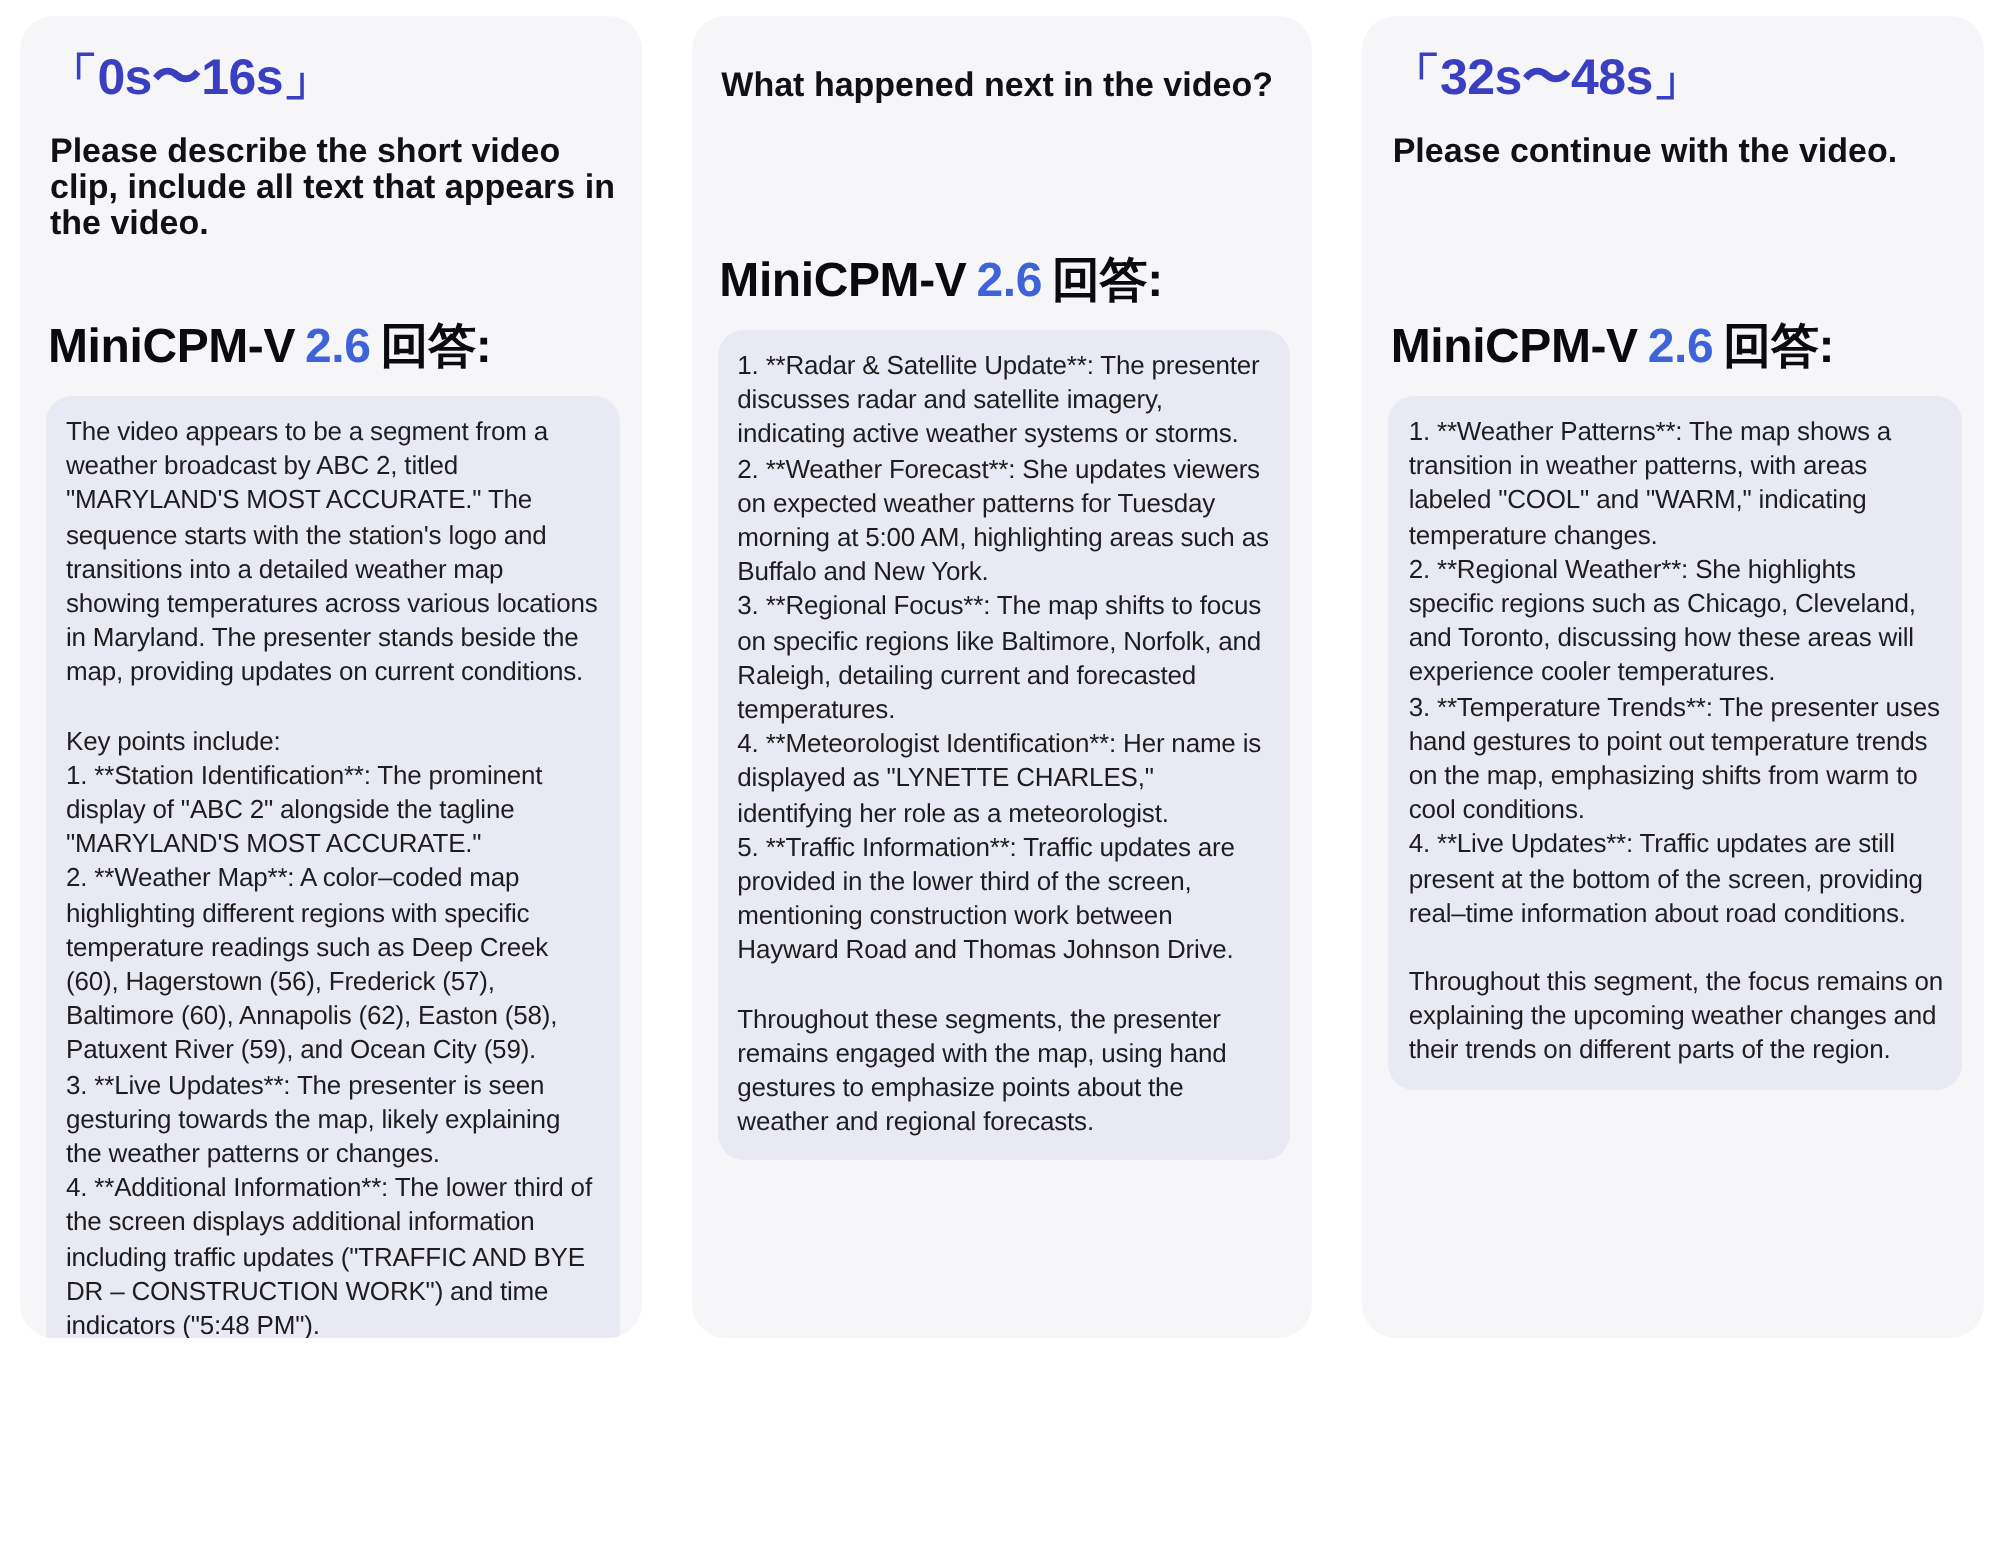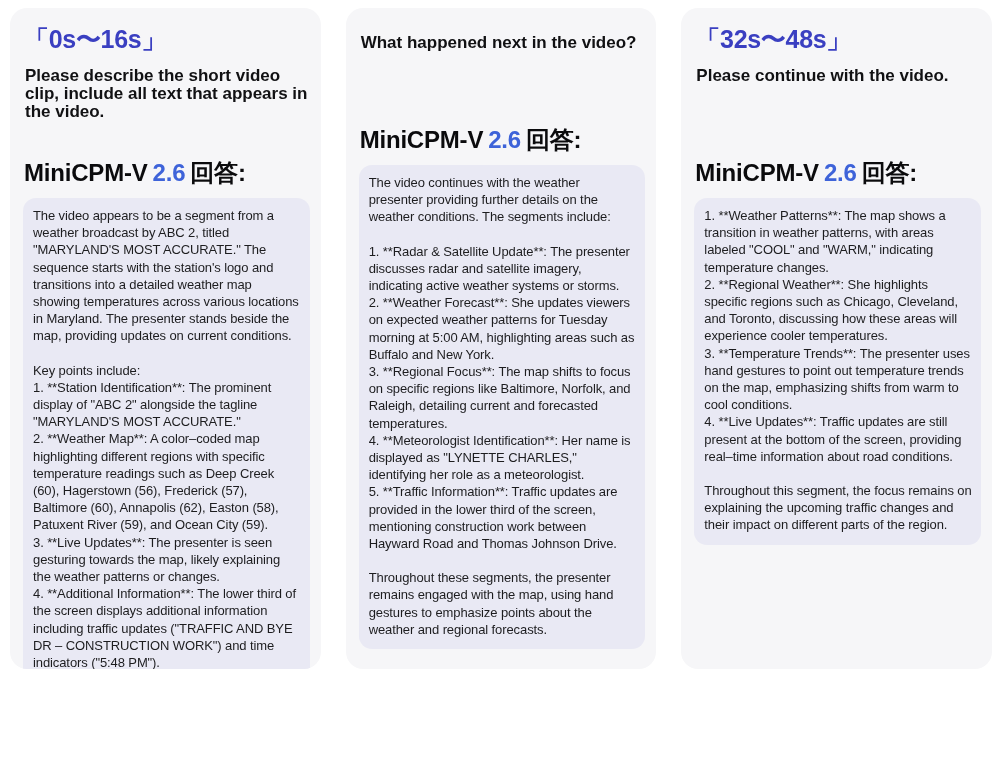--- a/index.html
+++ b/index.html
@@ -102,38 +102,37 @@
       <p>Throughout the video, there are no significant movements or actions other than the presenter's gestures and the static display of the weather map and radar imagery.</p>
     </div>
   </div>
 
   <div class="card">
     <div class="question">What happened next in the video?</div>
     <div class="model-row">
       <span>MiniCPM-V</span><span class="model-version">2.6</span><span class="answer-suffix">回答:</span>
     </div>
     <div class="answer-box">
-      <p>The video continues with the weather presenter providing further details on the weather conditions. The segments include:</p>
       <p>1. **Radar &amp; Satellite Update**: The presenter discusses radar and satellite imagery, indicating active weather systems or storms.
 2. **Weather Forecast**: She updates viewers on expected weather patterns for Tuesday morning at 5:00 AM, highlighting areas such as Buffalo and New York.
 3. **Regional Focus**: The map shifts to focus on specific regions like Baltimore, Norfolk, and Raleigh, detailing current and forecasted temperatures.
 4. **Meteorologist Identification**: Her name is displayed as "LYNETTE CHARLES," identifying her role as a meteorologist.
 5. **Traffic Information**: Traffic updates are provided in the lower third of the screen, mentioning construction work between Hayward Road and Thomas Johnson Drive.</p>
       <p>Throughout these segments, the presenter remains engaged with the map, using hand gestures to emphasize points about the weather and regional forecasts.</p>
     </div>
   </div>
 
   <div class="card">
     <div class="time-range">「32s〜48s」</div>
     <div class="question">Please continue with the video.</div>
     <div class="model-row">
       <span>MiniCPM-V</span><span class="model-version">2.6</span><span class="answer-suffix">回答:</span>
     </div>
     <div class="answer-box">
       <p>1. **Weather Patterns**: The map shows a transition in weather patterns, with areas labeled "COOL" and "WARM," indicating temperature changes.
 2. **Regional Weather**: She highlights specific regions such as Chicago, Cleveland, and Toronto, discussing how these areas will experience cooler temperatures.
 3. **Temperature Trends**: The presenter uses hand gestures to point out temperature trends on the map, emphasizing shifts from warm to cool conditions.
 4. **Live Updates**: Traffic updates are still present at the bottom of the screen, providing real–time information about road conditions.</p>
-      <p>Throughout this segment, the focus remains on explaining the upcoming traffic changes and their impact on different parts of the region.</p>
+      <p>Throughout this segment, the focus remains on explaining the upcoming weather changes and their trends on different parts of the region.</p>
     </div>
   </div>
 
 </div>
 
 </body></html>

